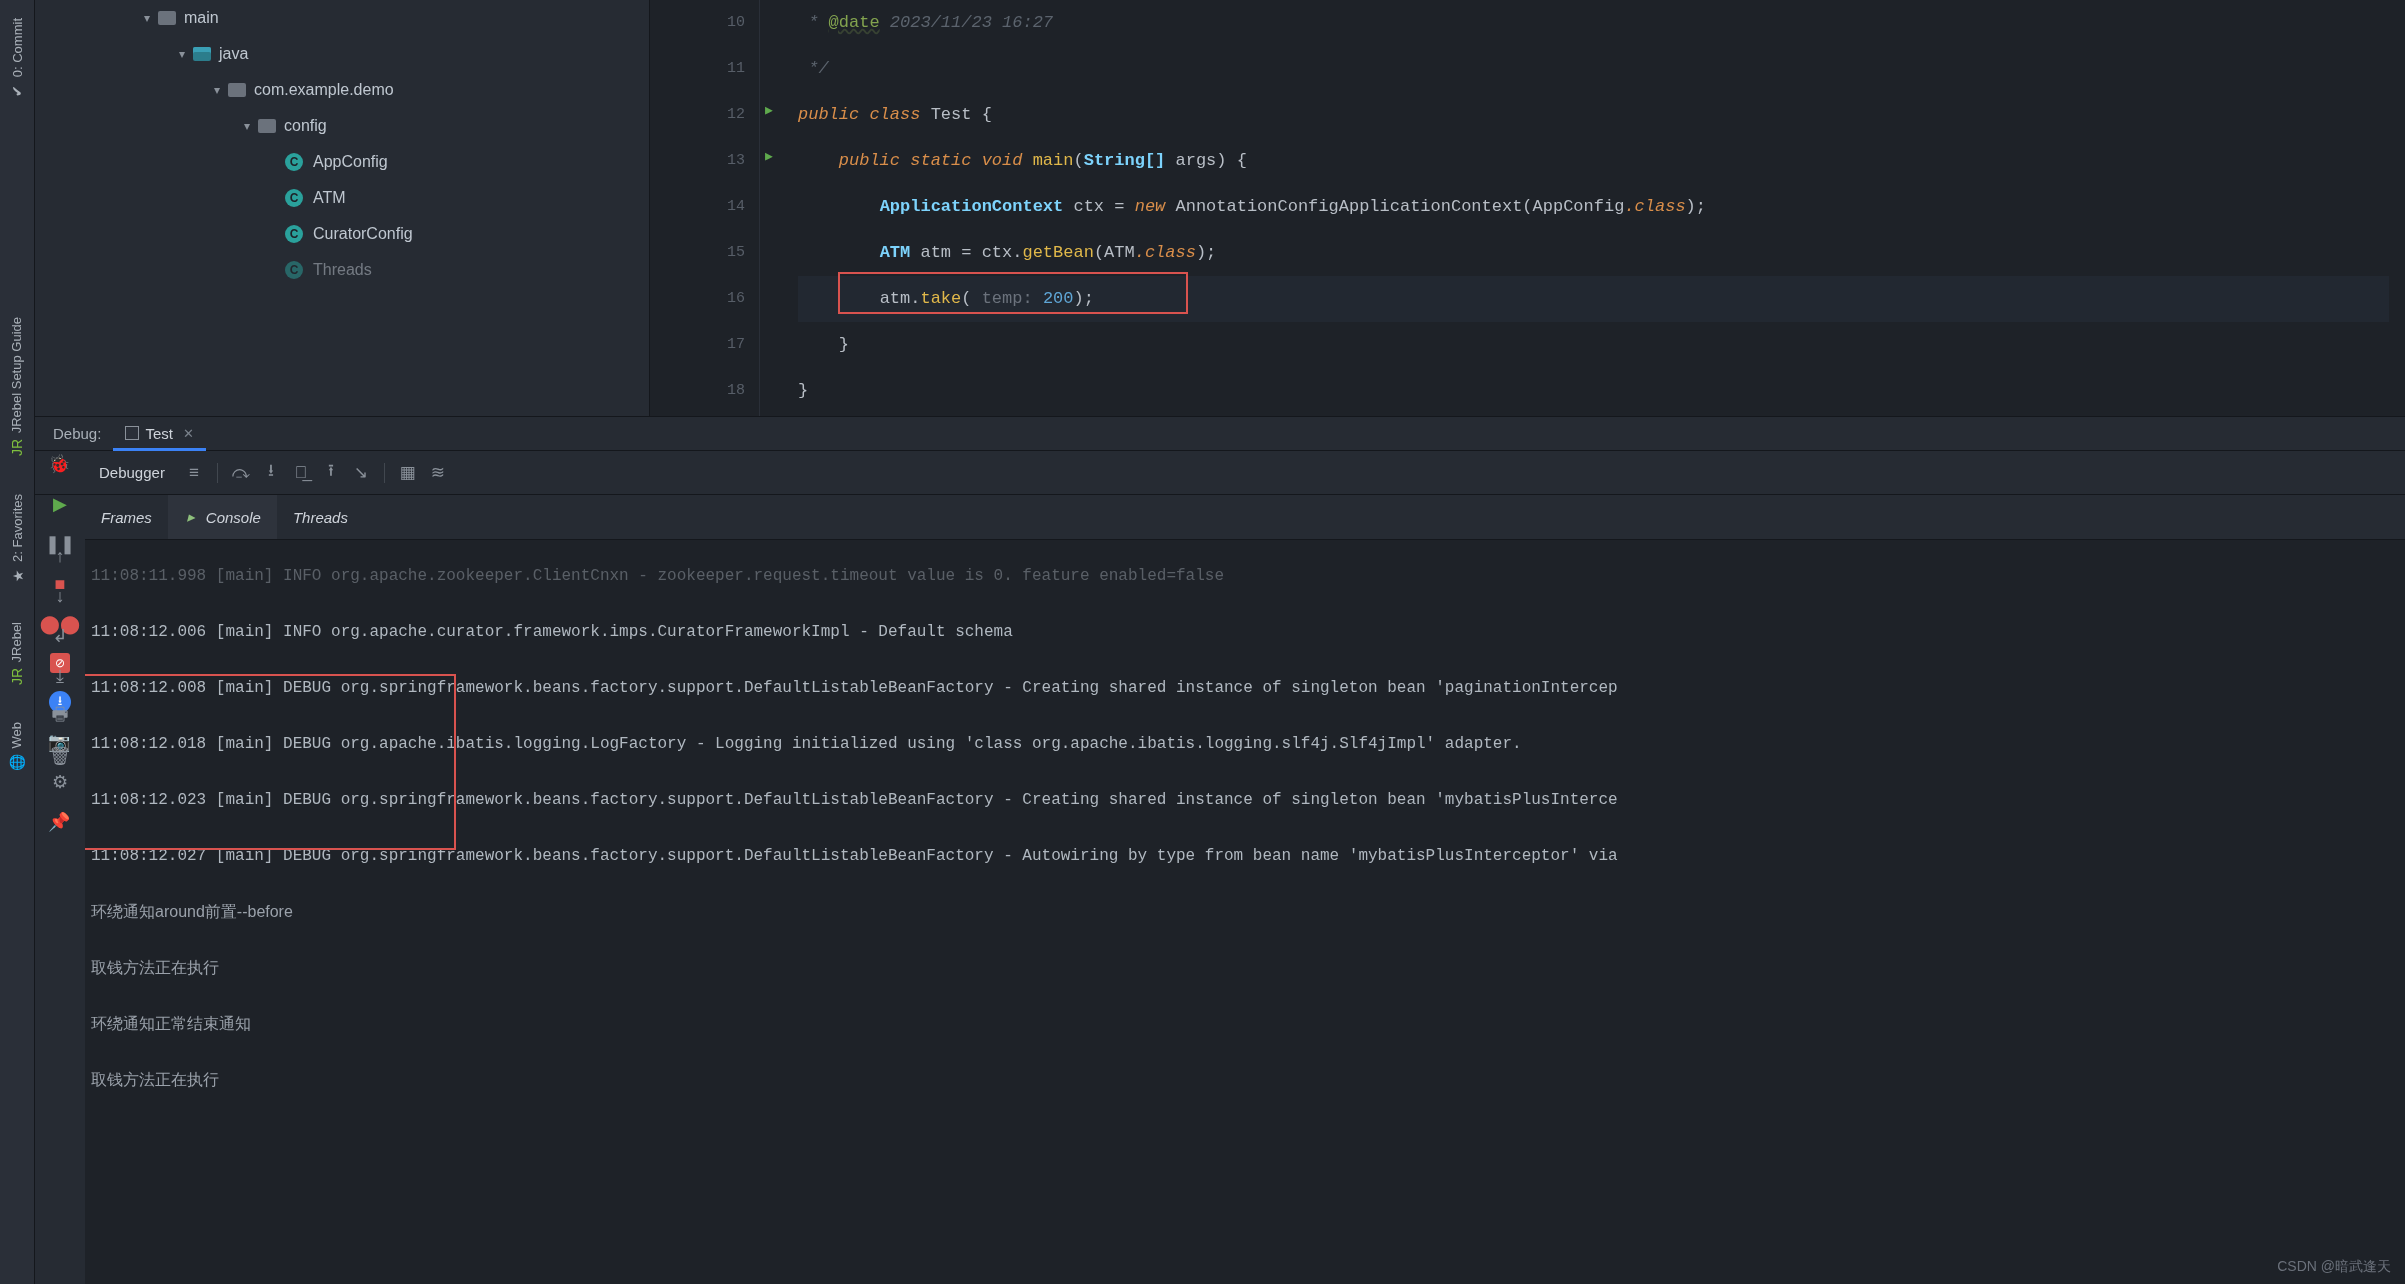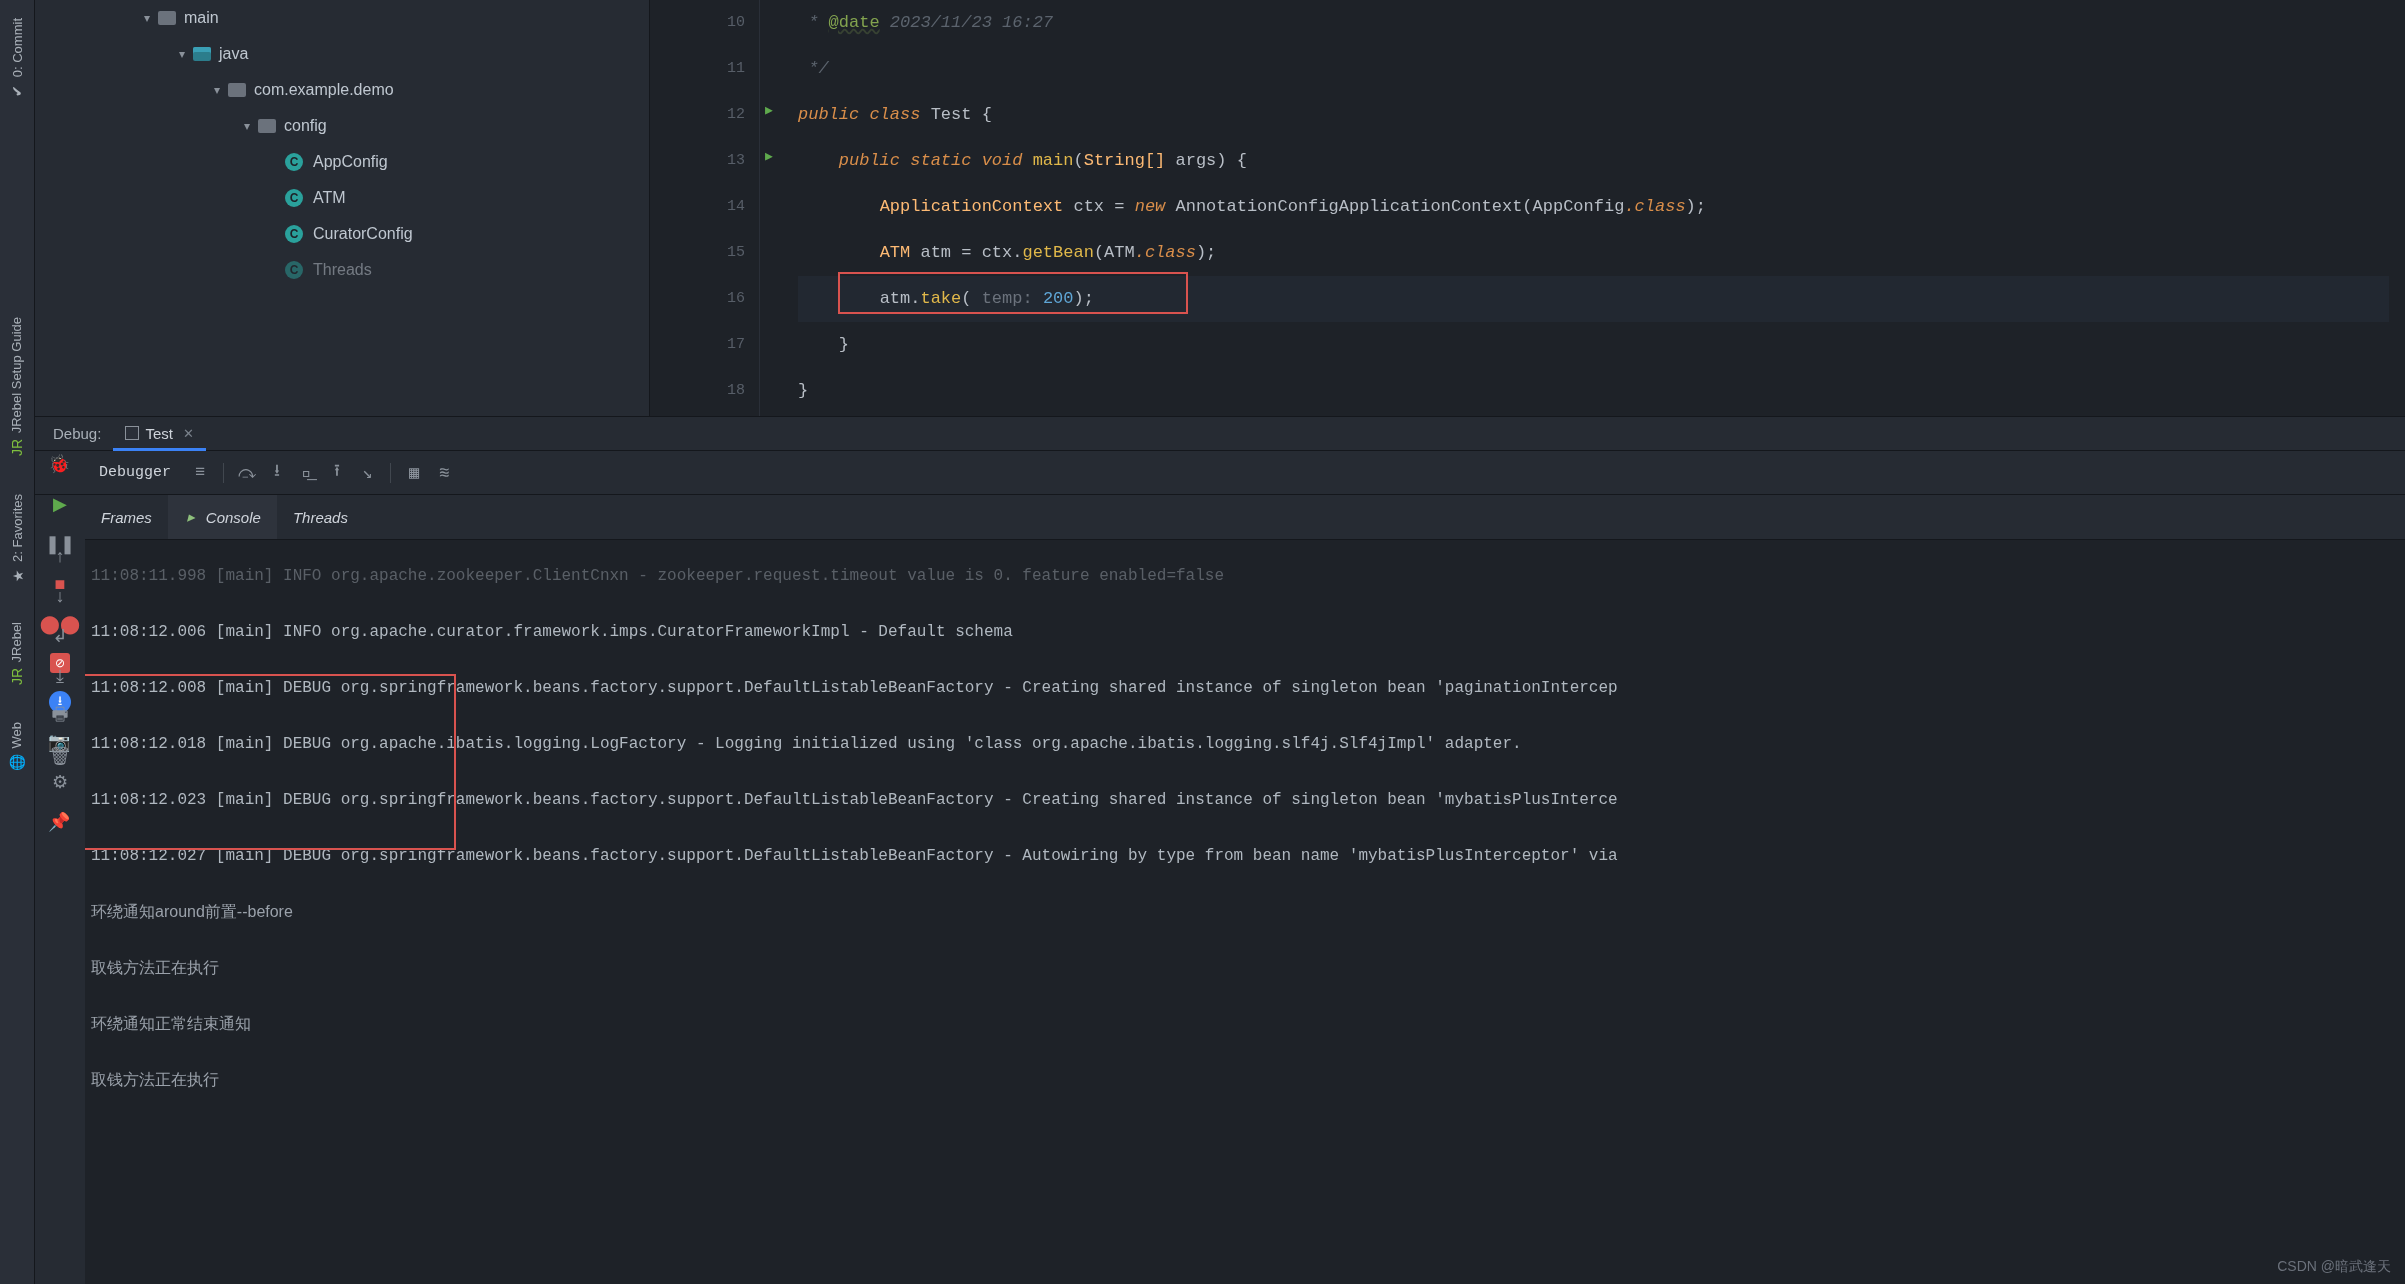--- a/index.html
+++ b/index.html
@@ -95,21 +95,21 @@
   .code {
     flex: 1;
     padding-left: 38px;
     font-size: 17px;
     position: relative;
   }
   .cline { height: 46px; line-height: 46px; white-space: pre; }
   .c-kw { color: #d98e4a; font-style: italic; }
   .c-cls { color: #b8bec6; }
   .c-fn { color: #e0b84a; }
-  .c-typ { color: #fdba74; }
+  .c-typ { color: #7dd3fc; font-weight: bold; }
   .c-var { color: #b8bec6; }
   .c-num { color: #5fa6d6; }
   .c-cmt { color: #5b636d; font-style: italic; }
   .c-tag { color: #83a34f; text-decoration: underline wavy #83a34f40; }
   .c-date { color: #5b636d; font-style: italic; }
   .c-hint { color: #6b727c; }
   .c-p { color: #b8bec6; }
   .cur-line { background: #222831; }
   .red-box {
     position: absolute;
@@ -147,21 +147,20 @@
     width: 14px; height: 14px; border: 1px solid #8a919a; background: #2a2f38;
   }
 
   .toolbar-row {
     height: 44px;
     display: flex; align-items: center;
     padding-left: 50px;
     gap: 0;
     border-bottom: 1px solid #14171c;
     font-size: 15px;
-    font-family: Liberation Mono, monospace;
   }
   .tb-label { padding: 0 14px; color: #cfd4db; }
   .tb-sep {
     width: 1px; height: 20px; background: #41474f; margin: 0 8px;
   }
   .tb-icon {
     width: 30px; height: 30px;
     display: inline-flex; align-items: center; justify-content: center;
     color: #8a919a; font-size: 17px;
   }

